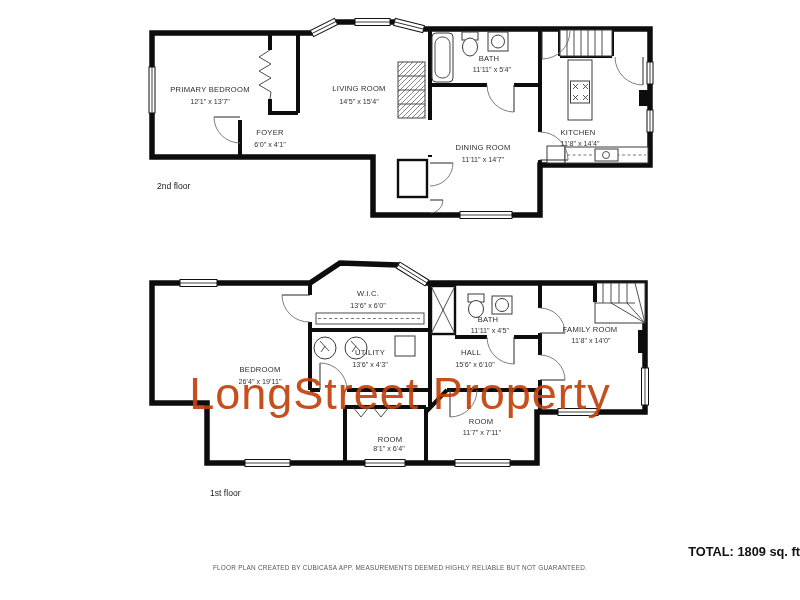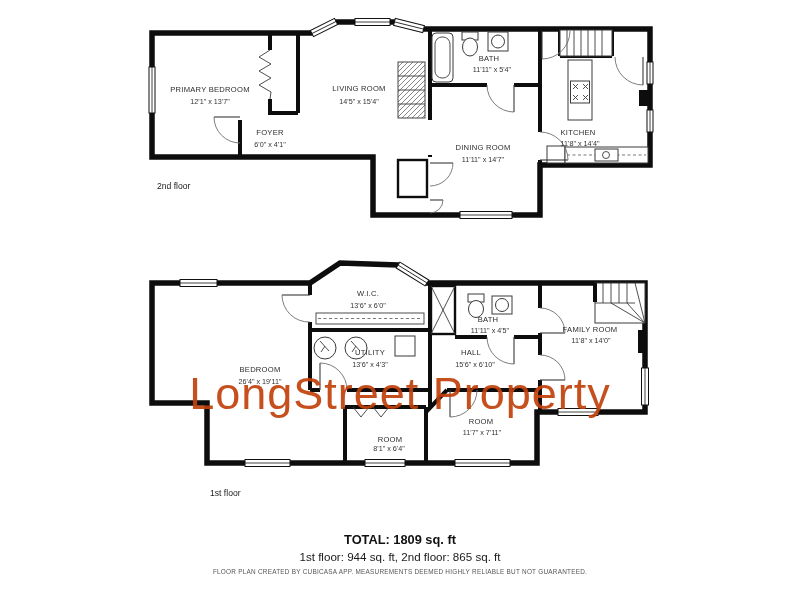--- a/index.html
+++ b/index.html
@@ -25,21 +25,21 @@
   .rname{font-size:7.6px;letter-spacing:0.25px;}
   .rdims{font-size:7.2px;fill:#333;}
   .floorlbl{font-size:8.6px;fill:#222;}
   #watermark{
     position:absolute;left:130px;top:366px;width:540px;z-index:5;
     text-align:center;color:#c2410c;opacity:0.92;
     font-size:45px;line-height:56px;font-weight:300;letter-spacing:1px;
     pointer-events:none;white-space:nowrap;
   }
   #summary{position:absolute;left:0;top:528px;width:800px;text-align:center;z-index:6;}
-  #summary .total{font-size:12.8px;font-weight:bold;color:#111;margin:4px 0 3px 0;}
+  #summary .total{font-size:12.8px;font-weight:bold;color:#111;margin:16px 0 3px 0;text-align:right;}
   #summary .line{font-size:11.6px;color:#1a1a1a;margin:0 0 3px 0;}
   #summary .disclaimer{font-size:6.4px;color:#555;letter-spacing:0.25px;margin-top:5px;}
 </style>
 </head>
 <body>
 
 <svg id="floor2" width="540" height="230" viewBox="0 0 540 230">
   <defs>
     <pattern id="hatch" patternUnits="userSpaceOnUse" width="5" height="5">
       <path d="M0,5 L5,0" stroke="#555" stroke-width="0.7"></path>
@@ -271,15 +271,14 @@
   </g>
   <text class="floorlbl" x="70" y="246">1st floor</text>
 </svg>
 
 <div id="watermark">
   <div>LongStreet Property</div>
 </div>
 
 <div id="summary">
   <div class="total">TOTAL: 1809 sq. ft</div>
-  <div class="line">1st floor: 944 sq. ft, 2nd floor: 865 sq. ft</div>
   <div class="disclaimer">FLOOR PLAN CREATED BY CUBICASA APP. MEASUREMENTS DEEMED HIGHLY RELIABLE BUT NOT GUARANTEED.</div>
 </div>
 
 </body></html>

